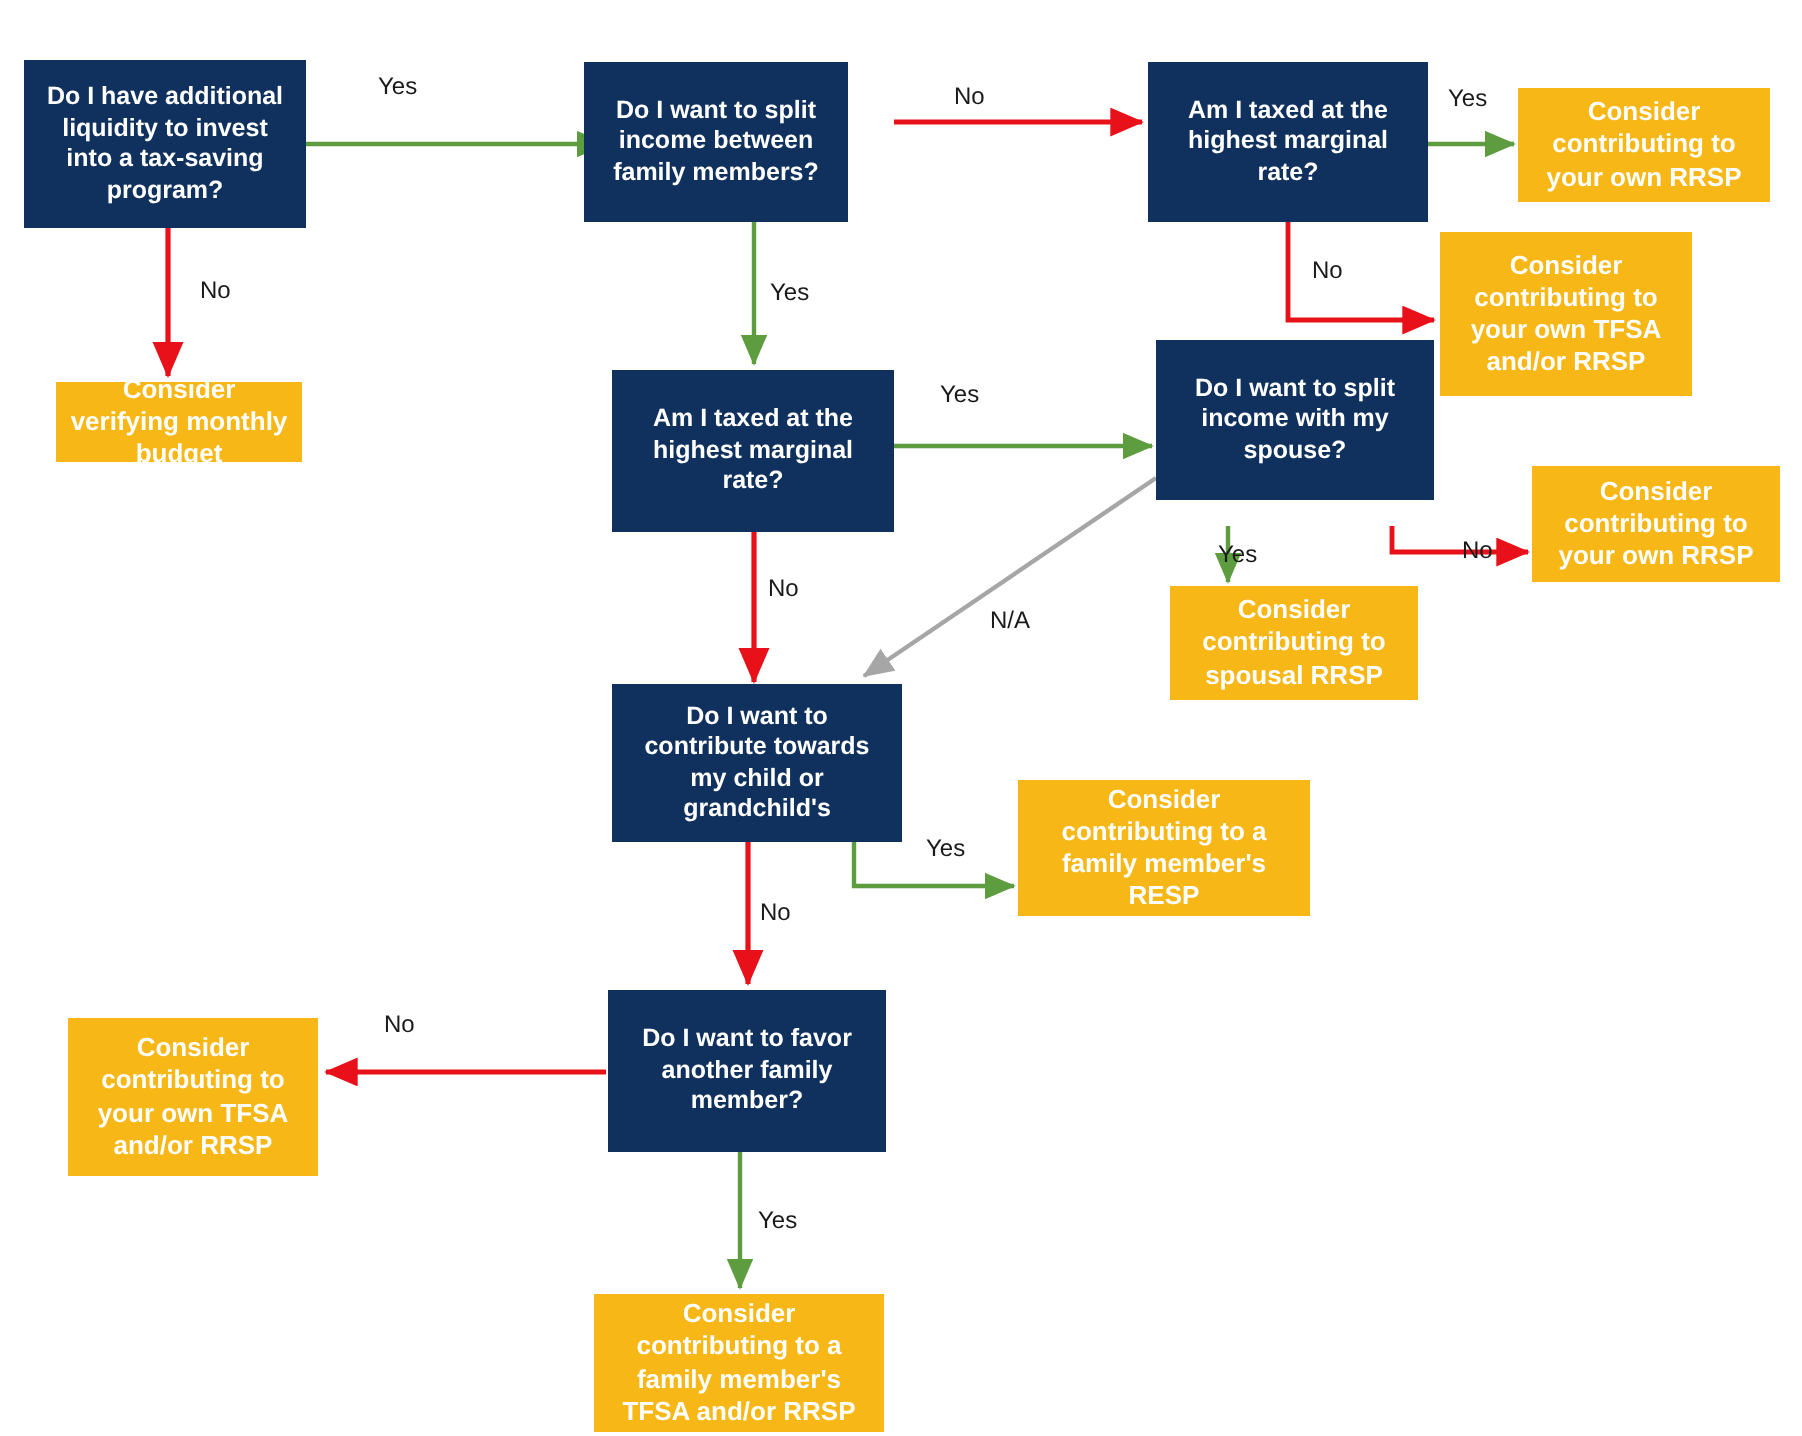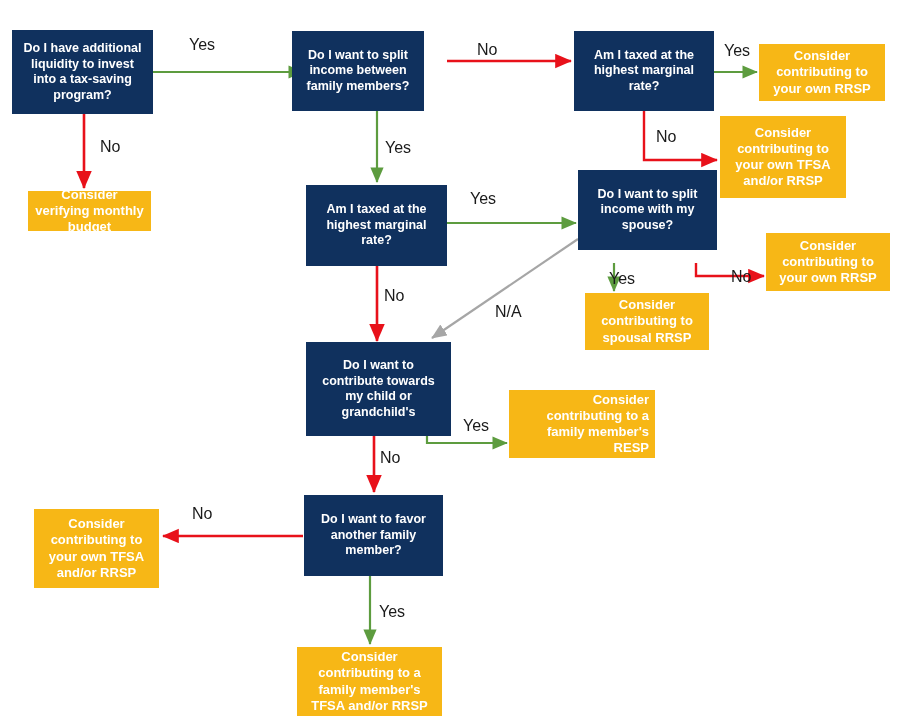--- a/index.html
+++ b/index.html
@@ -35,21 +35,21 @@
     font-size: 12.5px;
   }
   .node.action {
     background: #f7b716;
     color: #ffffff;
     font-size: 13px;
   }
   .edge-label {
     position: absolute;
     font-family: "Liberation Sans", sans-serif;
-    font-size: 16px;
+    font-size: 12px;
     color: #1a1a1a;
     font-weight: normal;
     white-space: nowrap;
   }
   #edges {
     position: absolute;
     left: 0;
     top: 0;
     width: 901px;
     height: 718px;
@@ -138,25 +138,25 @@
   </div>
 
   <div class="node action" style="left:766px; top:213px; width:124px; height:58px;">
     <span>Consider contributing to your own RRSP</span>
   </div>
 
   <div class="node action" style="left:585px; top:273px; width:124px; height:57px;">
     <span>Consider contributing to spousal RRSP</span>
   </div>
 
-  <div class="node decision" style="left:306px; top:322px; width:145px; height:94px;">
+  <div class="node decision" style="left:306px; top:322px; width:145px; height:79px;">
     <span>Do I want to contribute towards my child or grandchild's</span>
   </div>
 
-  <div class="node action" style="left:509px; top:370px; width:146px; height:68px;text-align:right;">
+  <div class="node action" style="left:509px; top:370px; width:146px; height:68px;">
     <span>Consider contributing to a family member's RESP</span>
   </div>
 
   <div class="node decision" style="left:304px; top:475px; width:139px; height:81px;">
     <span>Do I want to favor another family member?</span>
   </div>
 
   <div class="node action" style="left:34px; top:489px; width:125px; height:79px;">
     <span>Consider contributing to your own TFSA and/or RRSP</span>
   </div>

